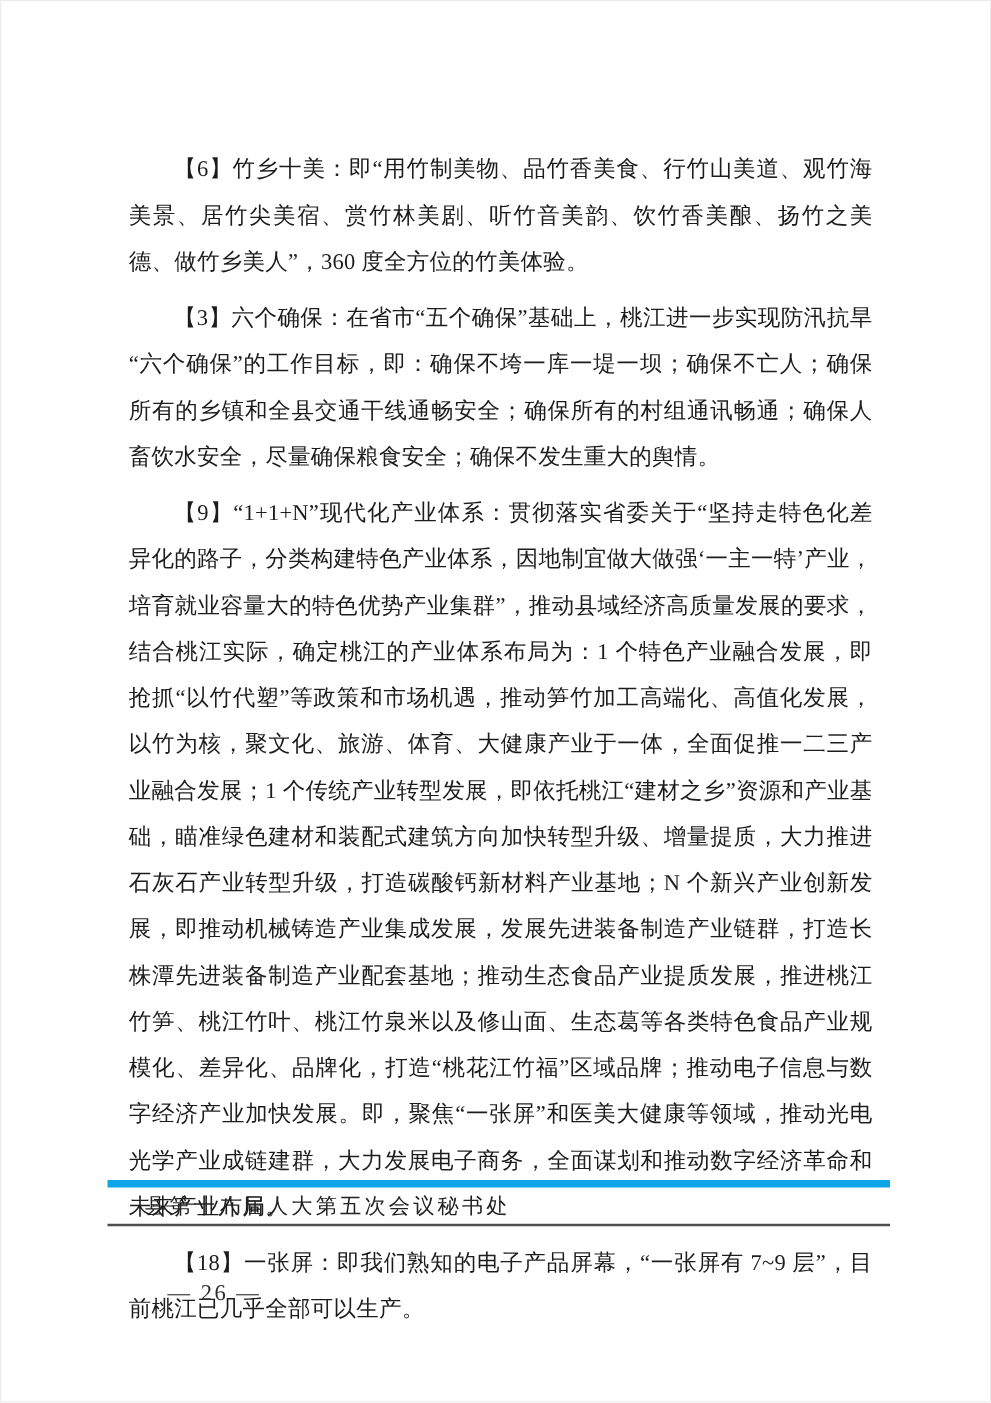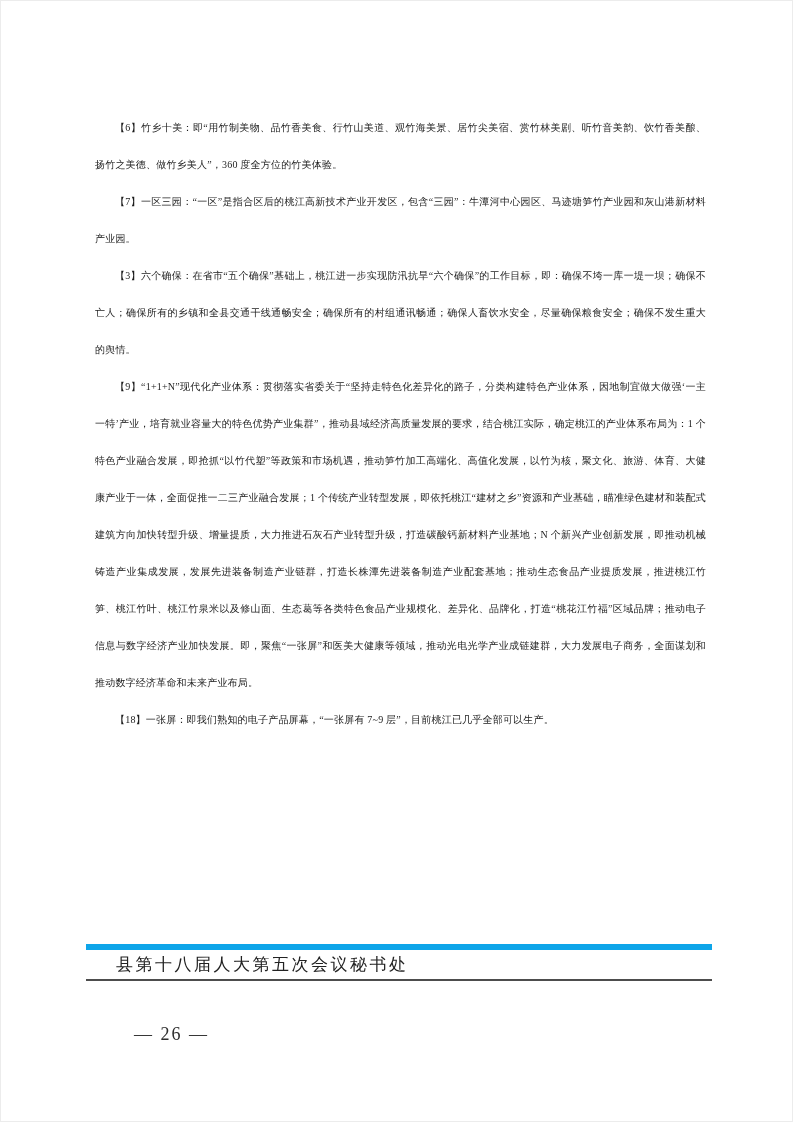--- a/index.html
+++ b/index.html
@@ -18,22 +18,22 @@
     color: #1c1c1c;
     overflow: hidden;
   }
   .content {
     position: absolute;
     left: 94px;
     top: 108px;
     width: 611px;
   }
   .note {
-    margin: 0;
-    font-size: 10px;
+    margin: 8px;
+    font-size: 18px;
     line-height: 37px;
     text-align: justify;
     text-indent: 2em;
     letter-spacing: 0.2px;
     word-break: break-all;
   }
   .footer-block {
     position: absolute;
     left: 85px;
     top: 943px;
@@ -60,21 +60,20 @@
     color: #2e2e2e;
   }
 </style>
 </head>
 <body>
 
 <div class="page">
 
   <main class="content">
     <p class="note">【6】竹乡十美：即“用竹制美物、品竹香美食、行竹山美道、观竹海美景、居竹尖美宿、赏竹林美剧、听竹音美韵、饮竹香美酿、扬竹之美德、做竹乡美人”，360 度全方位的竹美体验。</p>
-    <p class="note">【7】一区三园：“一区”是指合区后的桃江高新技术产业开发区，包含“三园”：牛潭河中心园区、马迹塘笋竹产业园和灰山港新材料产业园。</p>
     <p class="note">【3】六个确保：在省市“五个确保”基础上，桃江进一步实现防汛抗旱“六个确保”的工作目标，即：确保不垮一库一堤一坝；确保不亡人；确保所有的乡镇和全县交通干线通畅安全；确保所有的村组通讯畅通；确保人畜饮水安全，尽量确保粮食安全；确保不发生重大的舆情。</p>
     <p class="note">【9】“1+1+N”现代化产业体系：贯彻落实省委关于“坚持走特色化差异化的路子，分类构建特色产业体系，因地制宜做大做强‘一主一特’产业，培育就业容量大的特色优势产业集群”，推动县域经济高质量发展的要求，结合桃江实际，确定桃江的产业体系布局为：1 个特色产业融合发展，即抢抓“以竹代塑”等政策和市场机遇，推动笋竹加工高端化、高值化发展，以竹为核，聚文化、旅游、体育、大健康产业于一体，全面促推一二三产业融合发展；1 个传统产业转型发展，即依托桃江“建材之乡”资源和产业基础，瞄准绿色建材和装配式建筑方向加快转型升级、增量提质，大力推进石灰石产业转型升级，打造碳酸钙新材料产业基地；N 个新兴产业创新发展，即推动机械铸造产业集成发展，发展先进装备制造产业链群，打造长株潭先进装备制造产业配套基地；推动生态食品产业提质发展，推进桃江竹笋、桃江竹叶、桃江竹泉米以及修山面、生态葛等各类特色食品产业规模化、差异化、品牌化，打造“桃花江竹福”区域品牌；推动电子信息与数字经济产业加快发展。即，聚焦“一张屏”和医美大健康等领域，推动光电光学产业成链建群，大力发展电子商务，全面谋划和推动数字经济革命和未来产业布局。</p>
     <p class="note">【18】一张屏：即我们熟知的电子产品屏幕，“一张屏有 7~9 层”，目前桃江已几乎全部可以生产。</p>
   </main>
 
   <div class="footer-block">
     <span class="footer-issuer">县第十八届人大第五次会议秘书处</span>
   </div>
 
   <div class="page-number">— 26 —</div>

